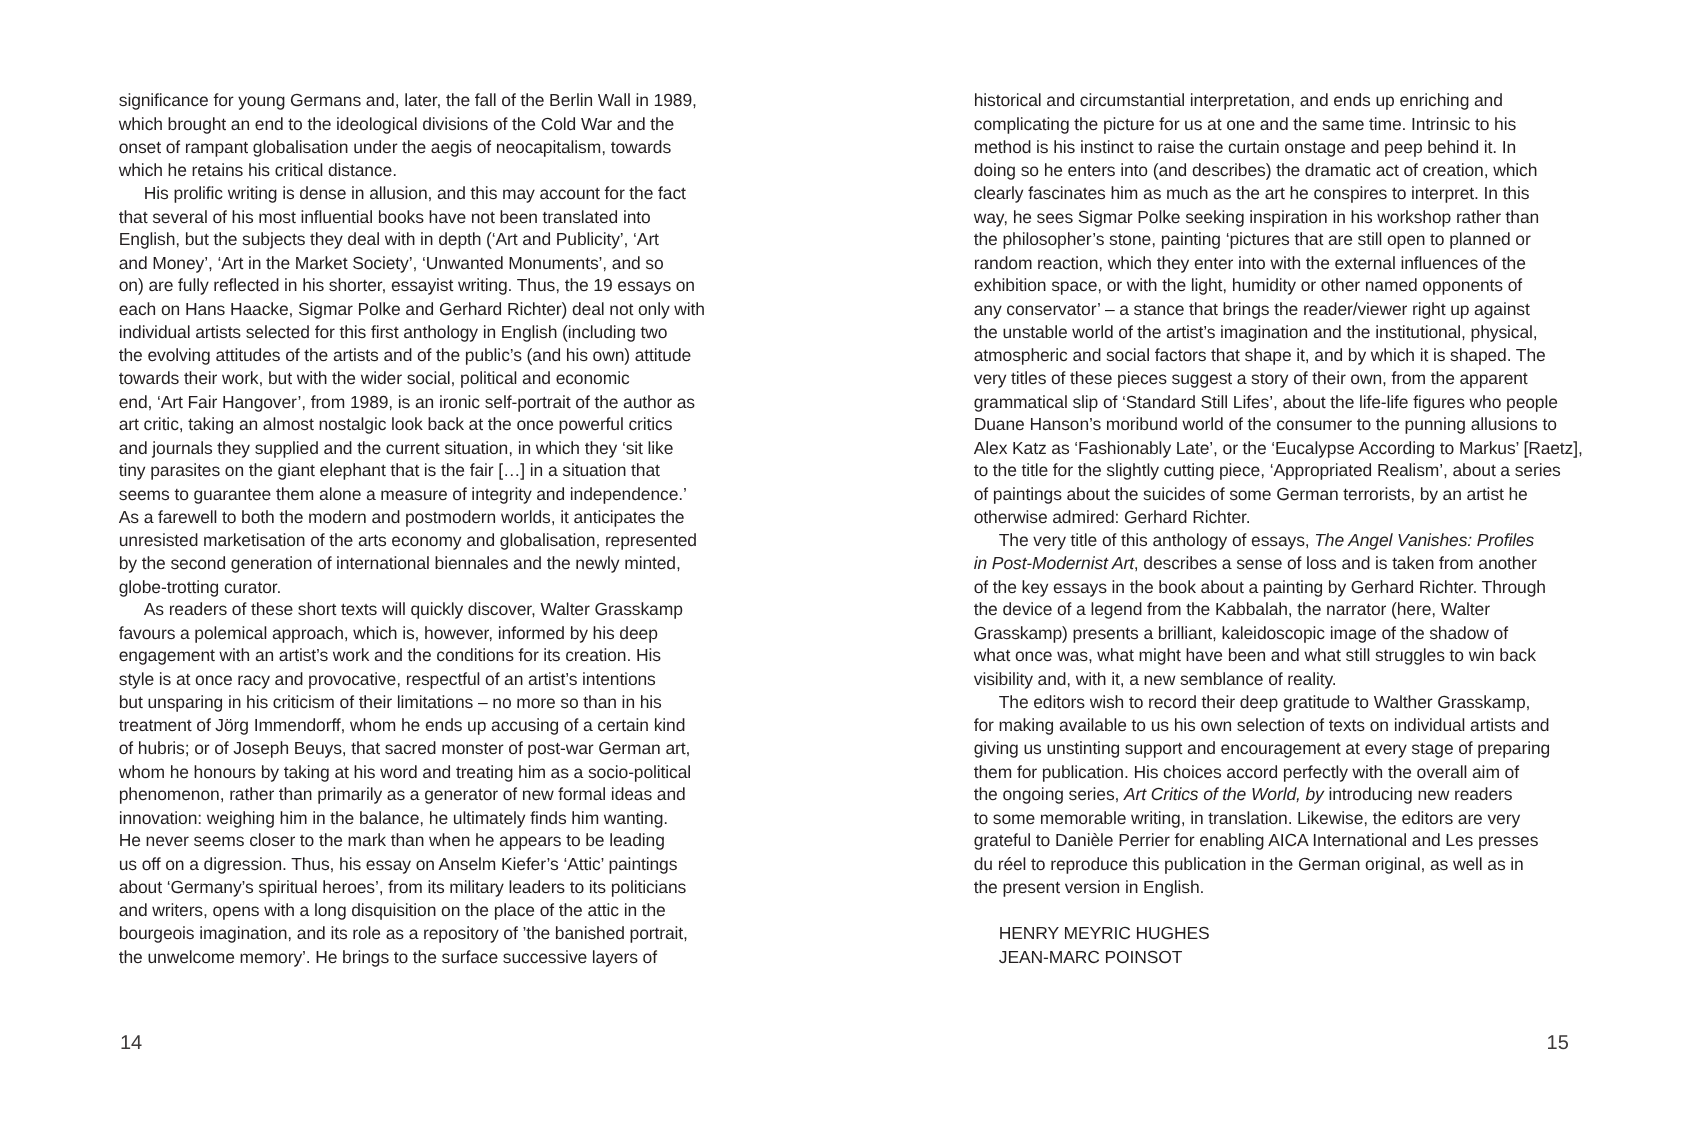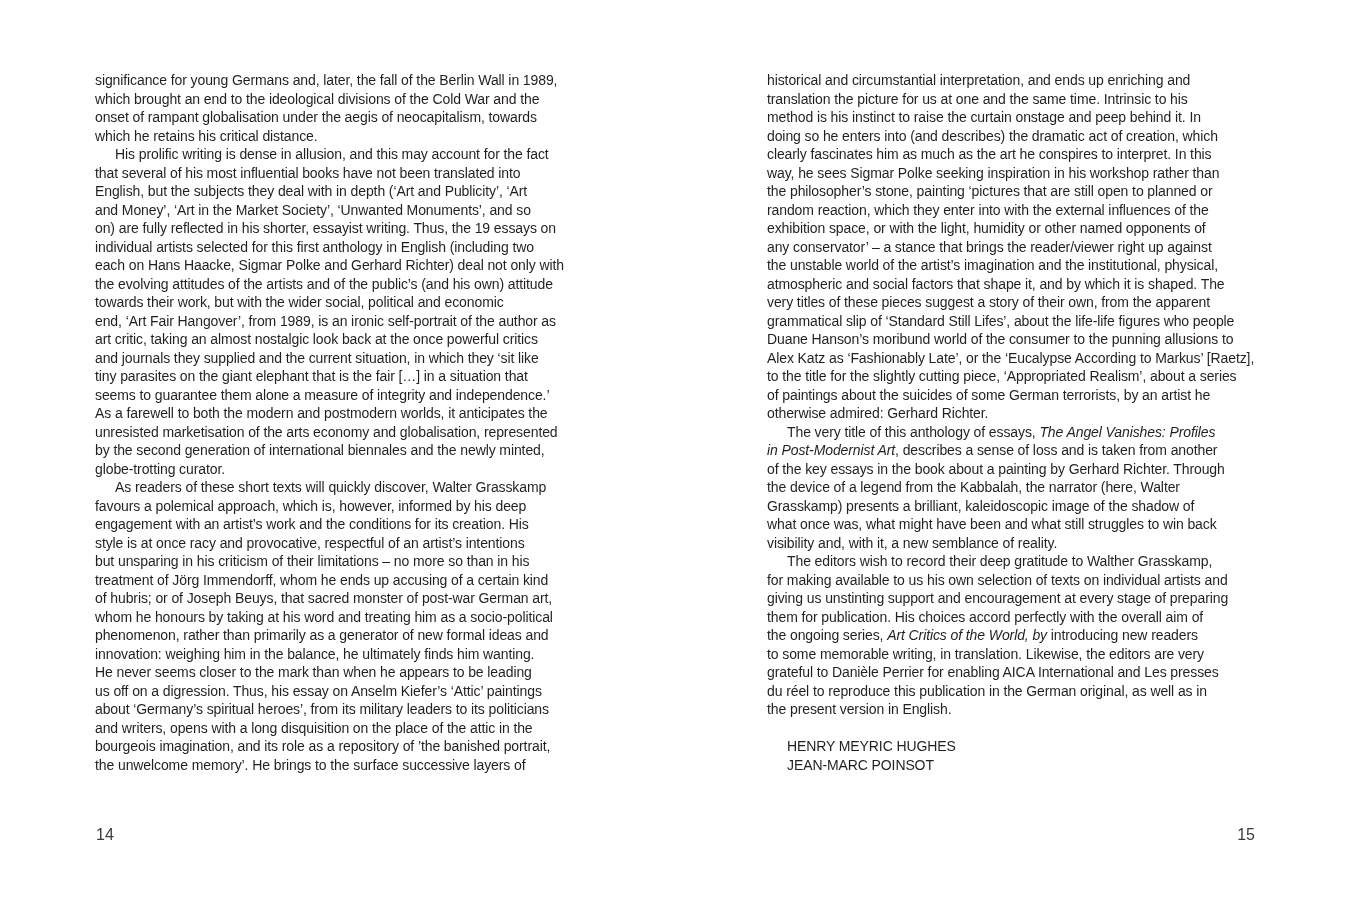--- a/index.html
+++ b/index.html
@@ -17,21 +17,21 @@
   .page-right { left: 676px; width: 677px; }
   .text-block {
     position: absolute;
     top: 71px;
     font-size: 14px;
     line-height: 18.5px;
     white-space: nowrap;
     letter-spacing: -0.1px;
   }
   .page-left  .text-block { left: 95px;  width: 485px; }
-  .page-right .text-block { left: 91px; width: 484px; }
+  .page-right .text-block { left: 103px; width: 484px; }
   .line { height: 18.5px; }
   .line.indent { padding-left: 20px; }
   .line.blank  { height: 18.5px; }
   .italic { font-style: italic; }
   .folio {
     position: absolute;
     top: 826px;
     font-size: 16px;
     color: #3d3a3a;
   }
@@ -47,22 +47,22 @@
     <div class="text-block">
         <div class="line"><span>significance for young Germans and, later, the fall of the Berlin Wall in 1989,</span></div>
         <div class="line"><span>which brought an end to the ideological divisions of the Cold War and the</span></div>
         <div class="line"><span>onset of rampant globalisation under the aegis of neocapitalism, towards</span></div>
         <div class="line"><span>which he retains his critical distance.</span></div>
         <div class="line indent"><span>His prolific writing is dense in allusion, and this may account for the fact</span></div>
         <div class="line"><span>that several of his most influential books have not been translated into</span></div>
         <div class="line"><span>English, but the subjects they deal with in depth (‘Art and Publicity’, ‘Art</span></div>
         <div class="line"><span>and Money’, ‘Art in the Market Society’, ‘Unwanted Monuments’, and so</span></div>
         <div class="line"><span>on) are fully reflected in his shorter, essayist writing. Thus, the 19 essays on</span></div>
+        <div class="line"><span>each on Hans Haacke, Sigmar Polke and Gerhard Richter) deal not only with</span></div>
         <div class="line"><span>individual artists selected for this first anthology in English (including two</span></div>
-        <div class="line"><span>each on Hans Haacke, Sigmar Polke and Gerhard Richter) deal not only with</span></div>
         <div class="line"><span>the evolving attitudes of the artists and of the public’s (and his own) attitude</span></div>
         <div class="line"><span>towards their work, but with the wider social, political and economic</span></div>
         <div class="line"><span>end, ‘Art Fair Hangover’, from 1989, is an ironic self-portrait of the author as</span></div>
         <div class="line"><span>art critic, taking an almost nostalgic look back at the once powerful critics</span></div>
         <div class="line"><span>and journals they supplied and the current situation, in which they ‘sit like</span></div>
         <div class="line"><span>tiny parasites on the giant elephant that is the fair […] in a situation that</span></div>
         <div class="line"><span>seems to guarantee them alone a measure of integrity and independence.’</span></div>
         <div class="line"><span>As a farewell to both the modern and postmodern worlds, it anticipates the</span></div>
         <div class="line"><span>unresisted marketisation of the arts economy and globalisation, represented</span></div>
         <div class="line"><span>by the second generation of international biennales and the newly minted,</span></div>
@@ -83,21 +83,21 @@
         <div class="line"><span>and writers, opens with a long disquisition on the place of the attic in the</span></div>
         <div class="line"><span>bourgeois imagination, and its role as a repository of ’the banished portrait,</span></div>
         <div class="line"><span>the unwelcome memory’. He brings to the surface successive layers of</span></div>
       </div>
     <div class="folio">14</div>
   </section>
 
   <section class="page page-right">
     <div class="text-block">
         <div class="line"><span>historical and circumstantial interpretation, and ends up enriching and</span></div>
-        <div class="line"><span>translation the picture for us at one and the same time. Intrinsic to his</span></div>
+        <div class="line"><span>complicating the picture for us at one and the same time. Intrinsic to his</span></div>
         <div class="line"><span>method is his instinct to raise the curtain onstage and peep behind it. In</span></div>
         <div class="line"><span>doing so he enters into (and describes) the dramatic act of creation, which</span></div>
         <div class="line"><span>clearly fascinates him as much as the art he conspires to interpret. In this</span></div>
         <div class="line"><span>way, he sees Sigmar Polke seeking inspiration in his workshop rather than</span></div>
         <div class="line"><span>the philosopher’s stone, painting ‘pictures that are still open to planned or</span></div>
         <div class="line"><span>random reaction, which they enter into with the external influences of the</span></div>
         <div class="line"><span>exhibition space, or with the light, humidity or other named opponents of</span></div>
         <div class="line"><span>any conservator’ – a stance that brings the reader/viewer right up against</span></div>
         <div class="line"><span>the unstable world of the artist’s imagination and the institutional, physical,</span></div>
         <div class="line"><span>atmospheric and social factors that shape it, and by which it is shaped. The</span></div>

